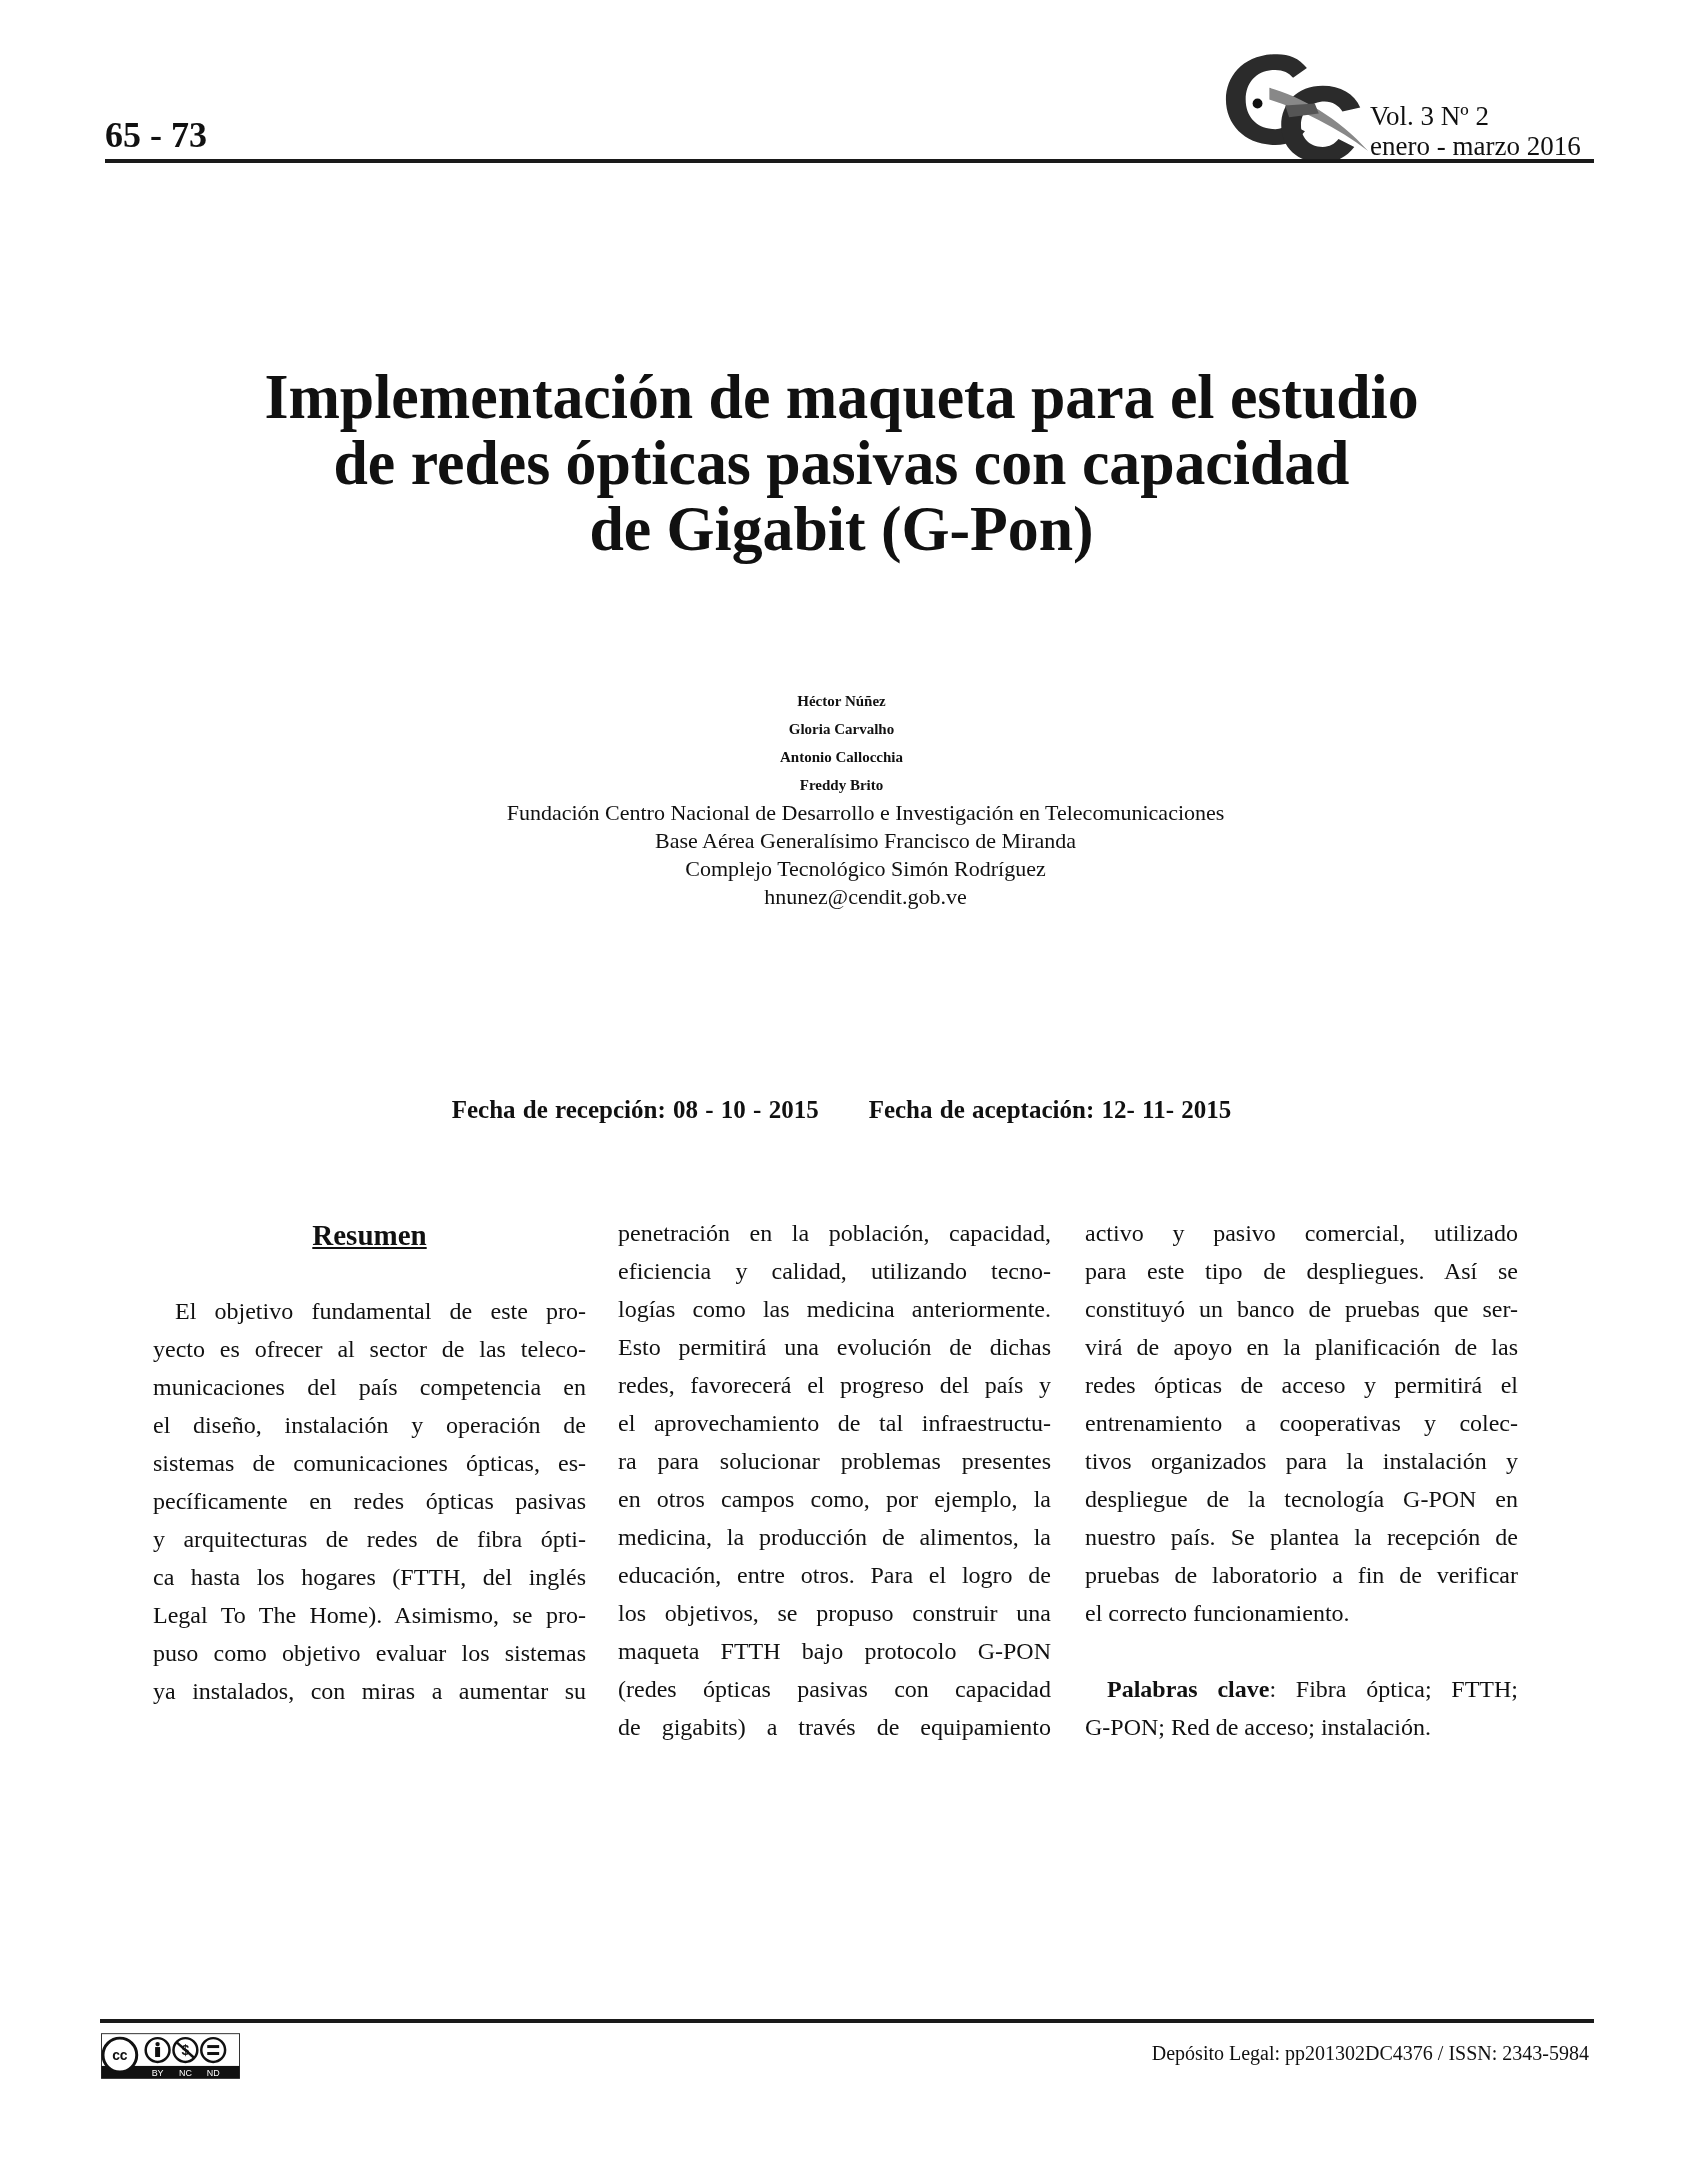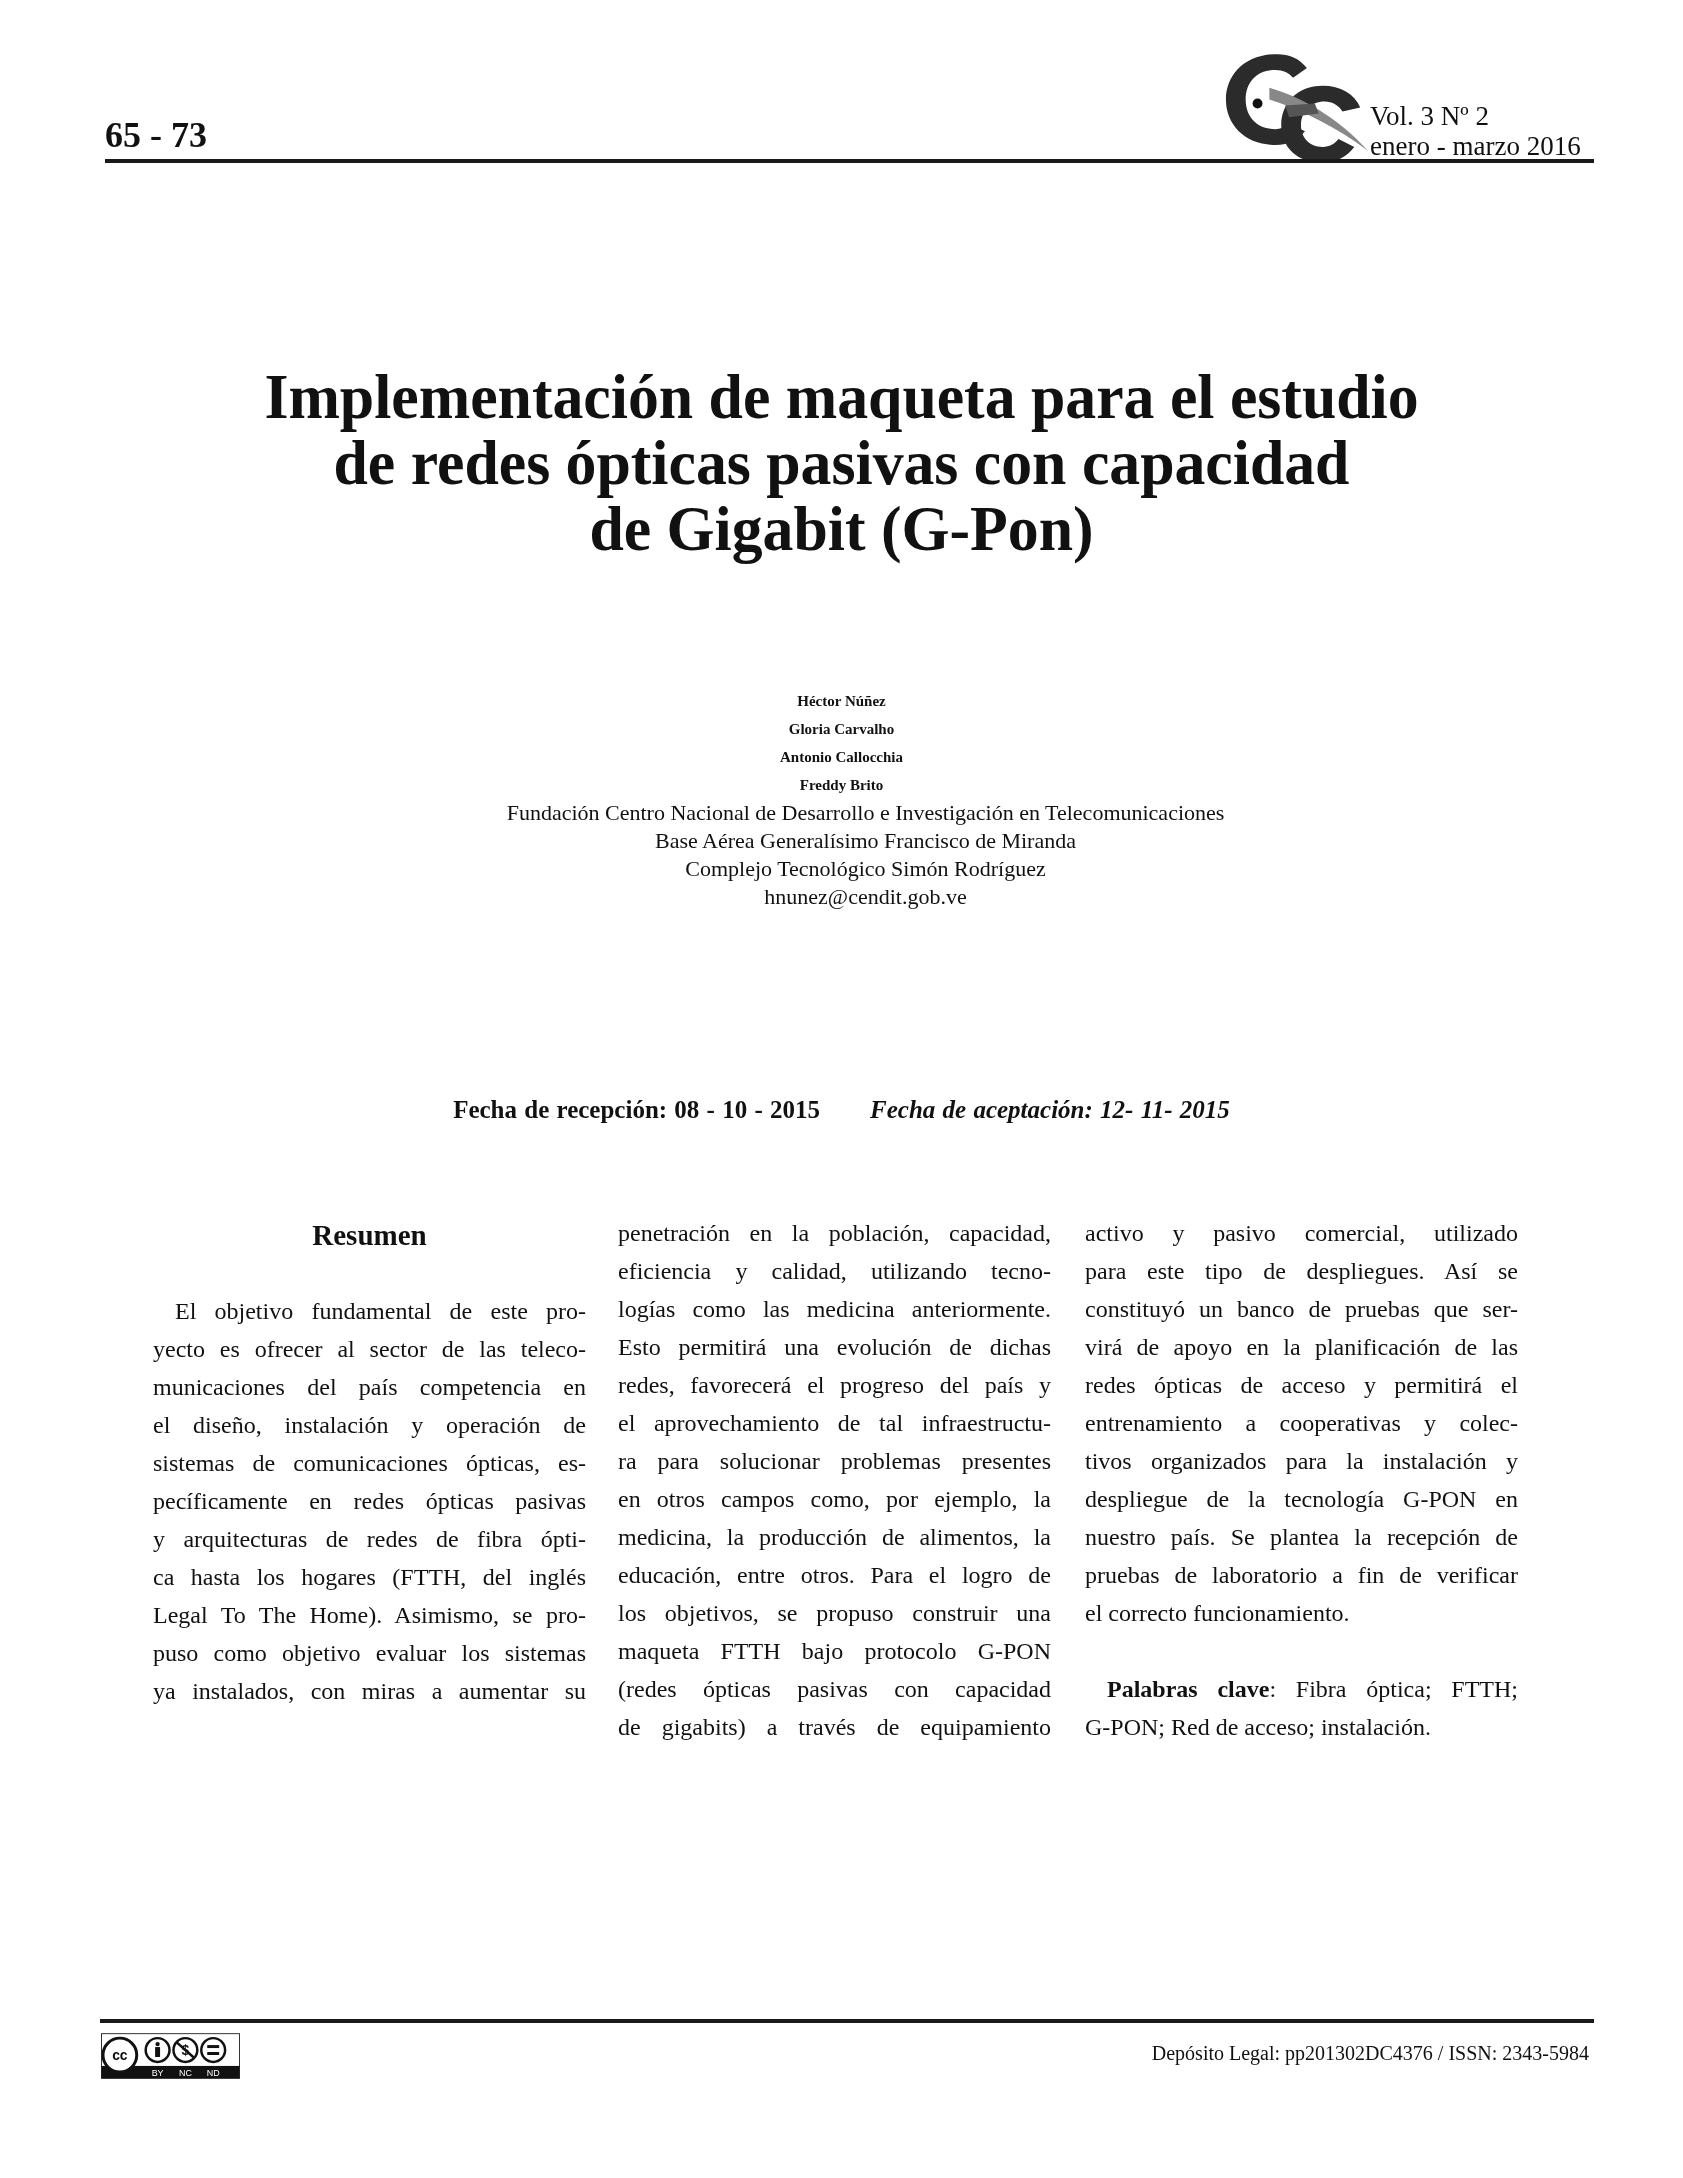--- a/index.html
+++ b/index.html
@@ -16,31 +16,31 @@
   
   .title { left:0; top:364px; width:1683px; text-align:center; font-weight:bold; font-size:63px; line-height:66px; transform:scaleX(0.98); }
   .title div { white-space:nowrap; }
 
   
   .authors { left:0; top:687px; width:1683px; text-align:center; }
   .author { font-weight:bold; font-size:15px; line-height:28px; }
   .affil { font-size:22px; line-height:28px;padding-left:48px; }
 
   .dates { left:0; top:1095px; width:1683px; text-align:center; font-weight:bold; font-size:25px; line-height:30px; word-spacing:1px; }
-  .dates span + span { margin-left:50px;font-style:italic; }
+  .dates span + span { margin-left:50px; }
 
   
   .col { top:1214px; width:433px; font-size:24px; line-height:38px; }
   .col1 { left:153px; }
   .col2 { left:618px; }
   .col3 { left:1085px; }
   .line { display:block; white-space:nowrap; text-align:justify; text-align-last:justify; }
   .line.last { text-align-last:left; }
   .indent { padding-left:22px; }
-  .resumen-head { font-weight:bold; font-size:29px; text-align:center; line-height:38px; margin-bottom:38px; margin-top:2px; }
+  .resumen-head { font-weight:bold; font-size:29px; text-align:center; line-height:38px; margin-bottom:38px; margin-top:2px;text-decoration:underline; }
   .kw-gap { height:38px; }
   .kw-label { font-weight:bold; }
 
   
   .foot-rule { left:100px; top:2019px; width:1494px; height:4px; background:#1a1a1a; }
   .cc { left:101px; top:2033px; width:139px; height:46px; }
   .legal { left:990px; top:2041px; width:599px; text-align:right; font-size:20px; line-height:24px; }
 </style>
 </head>
 <body>

